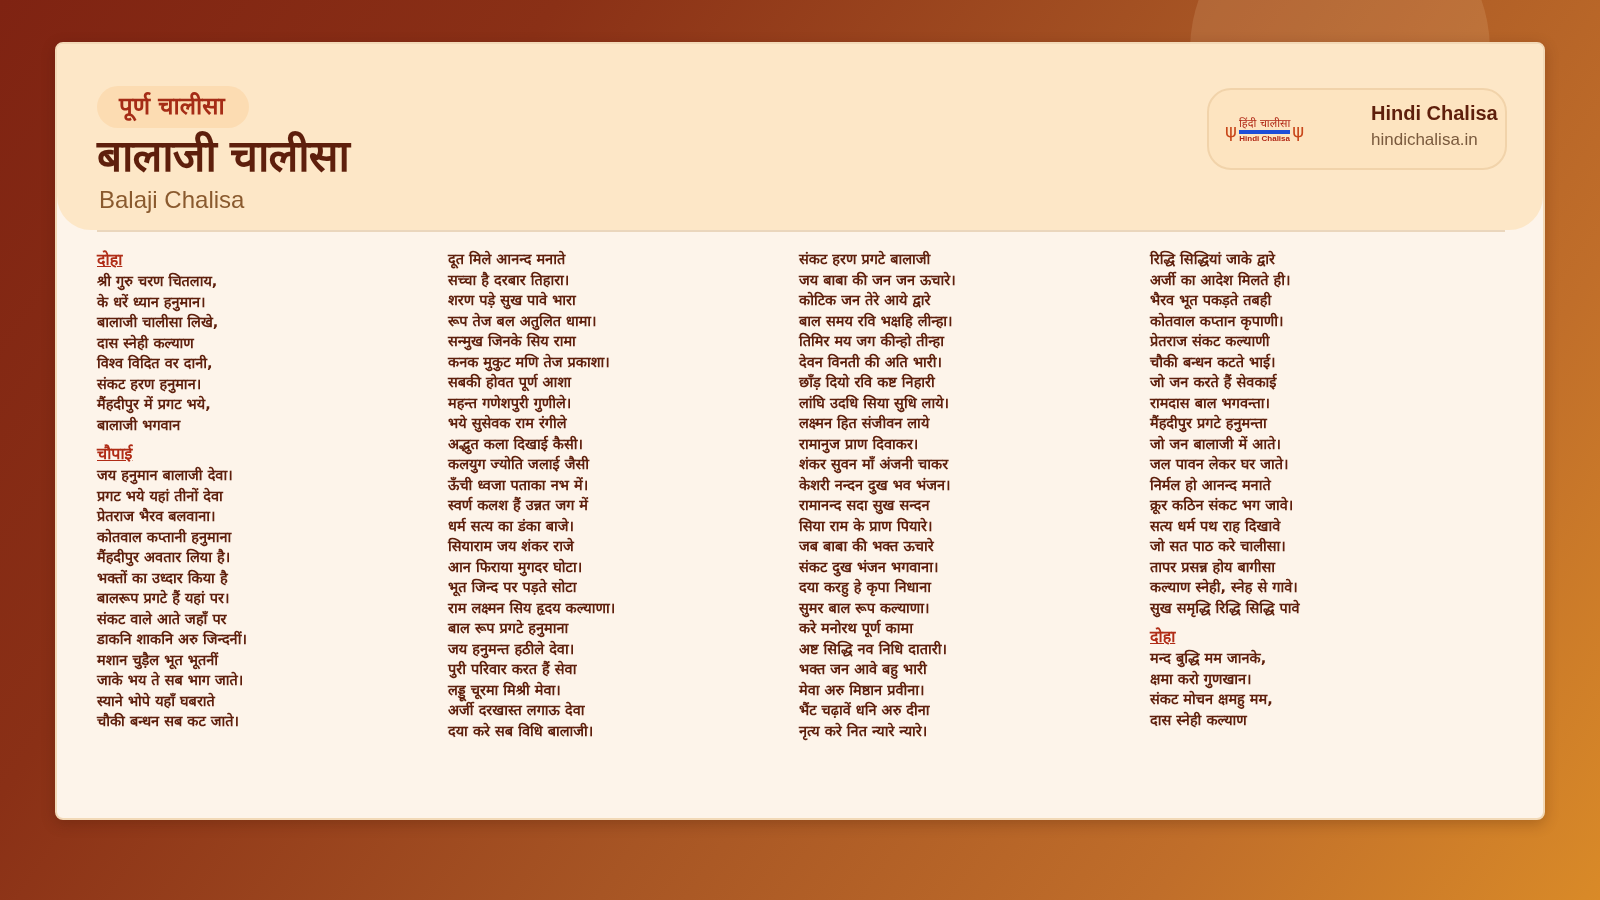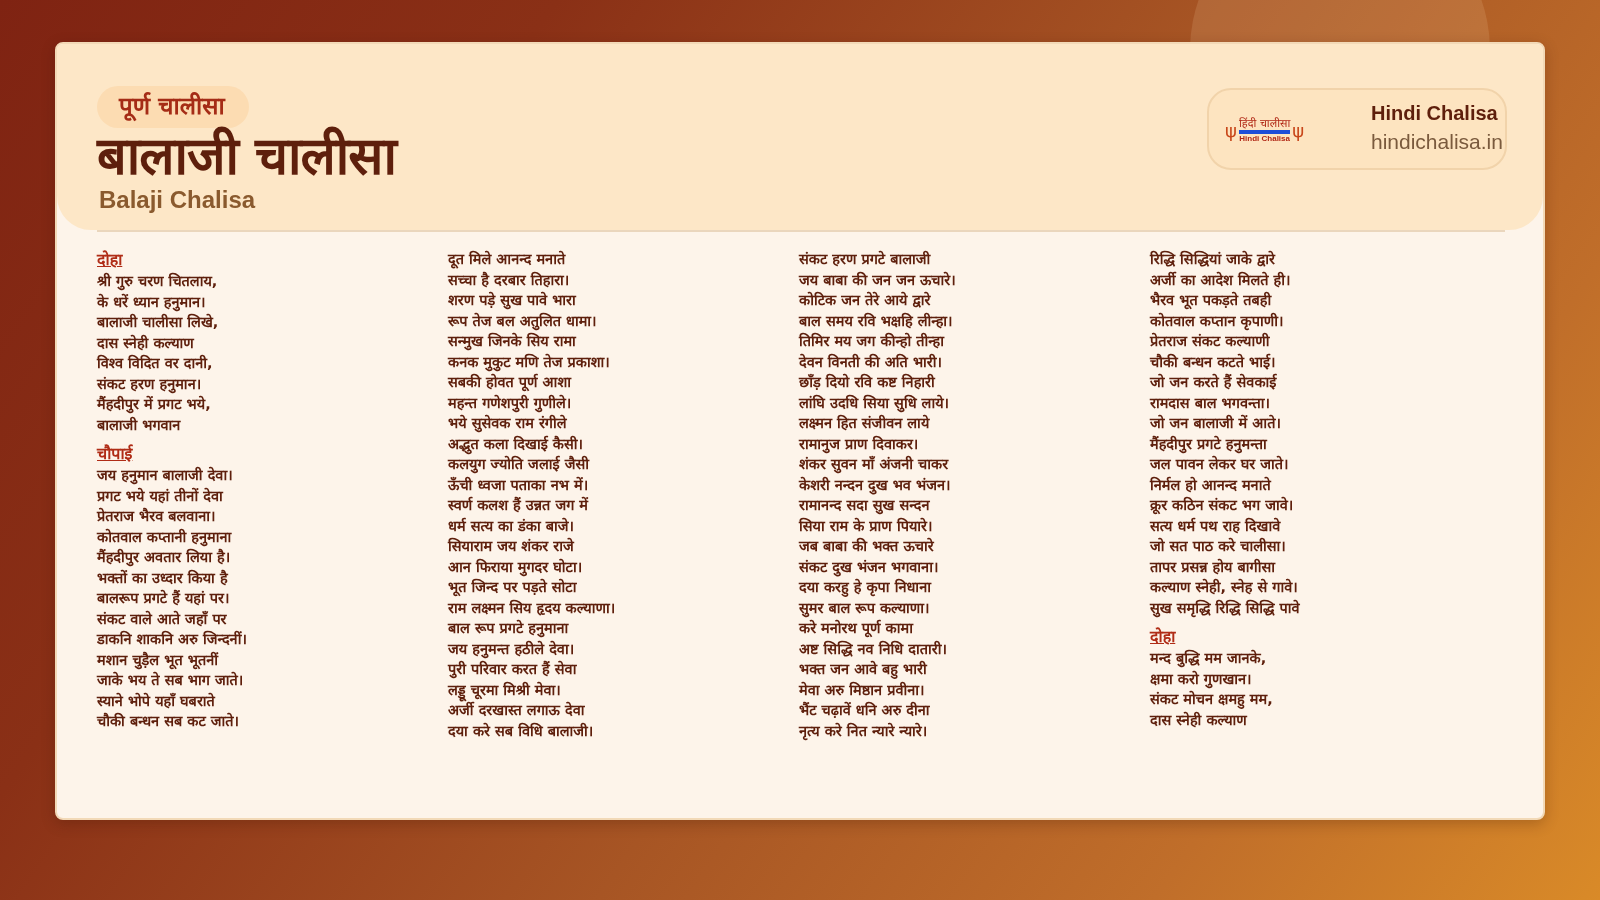--- a/index.html
+++ b/index.html
@@ -42,31 +42,31 @@
     border-radius: 22px;
     color: #a52c16;
     font-size: 24px;
     font-weight: bold;
     line-height: 40px;
   }
   .title {
     position: absolute;
     left: 40px; top: 72px;
     color: #5e1f0c;
-    font-size: 52px;
+    font-size: 44px;
     font-weight: bold;
     line-height: 80px;
     letter-spacing: -1px;
   }
   .subtitle {
     position: absolute;
     left: 42px; top: 142px;
     color: #8a5a2e;
     font-size: 24px;
-    font-weight: bold;
+    font-weight: normal;
     font-family: "Liberation Sans", sans-serif;
   }
   .brand-box {
     position: absolute;
     left: 1150px; top: 44px;
     width: 300px; height: 82px;
     border: 2px solid #f1d3aa;
     border-radius: 24px;
     background: #fde4c0;
   }
@@ -100,21 +100,21 @@
     color: #5e1f0c;
     font-size: 20px;
     font-weight: bold;
     font-family: "Liberation Sans", sans-serif;
     white-space: nowrap;
   }
   .brand-url {
     position: absolute;
     left: 162px; top: 40px;
     color: #7a5a3d;
-    font-size: 21px;
+    font-size: 17px;
     font-family: "Liberation Sans", sans-serif;
   }
   .divider {
     position: absolute;
     left: 40px; right: 38px; top: 186px;
     height: 2px;
     background: #ead6bd;
   }
   .columns {
     position: absolute;
@@ -252,22 +252,22 @@
       </div>
       <div class="col">
         <div class="line">रिद्धि सिद्धियां जाके द्वारे</div>
         <div class="line">अर्जी का आदेश मिलते ही।</div>
         <div class="line">भैरव भूत पकड़ते तबही</div>
         <div class="line">कोतवाल कप्तान कृपाणी।</div>
         <div class="line">प्रेतराज संकट कल्याणी</div>
         <div class="line">चौकी बन्धन कटते भाई।</div>
         <div class="line">जो जन करते हैं सेवकाई</div>
         <div class="line">रामदास बाल भगवन्ता।</div>
+        <div class="line">मैंहदीपुर प्रगटे हनुमन्ता</div>
         <div class="line">जो जन बालाजी में आते।</div>
-        <div class="line">मैंहदीपुर प्रगटे हनुमन्ता</div>
         <div class="line">जल पावन लेकर घर जाते।</div>
         <div class="line">निर्मल हो आनन्द मनाते</div>
         <div class="line">क्रूर कठिन संकट भग जावे।</div>
         <div class="line">सत्य धर्म पथ राह दिखावे</div>
         <div class="line">जो सत पाठ करे चालीसा।</div>
         <div class="line">तापर प्रसन्न होय बागीसा</div>
         <div class="line">कल्याण स्नेही, स्नेह से गावे।</div>
         <div class="line">सुख समृद्धि रिद्धि सिद्धि पावे</div>
         <div class="section-head spaced">दोहा</div>
         <div class="line">मन्द बुद्धि मम जानके,</div>

